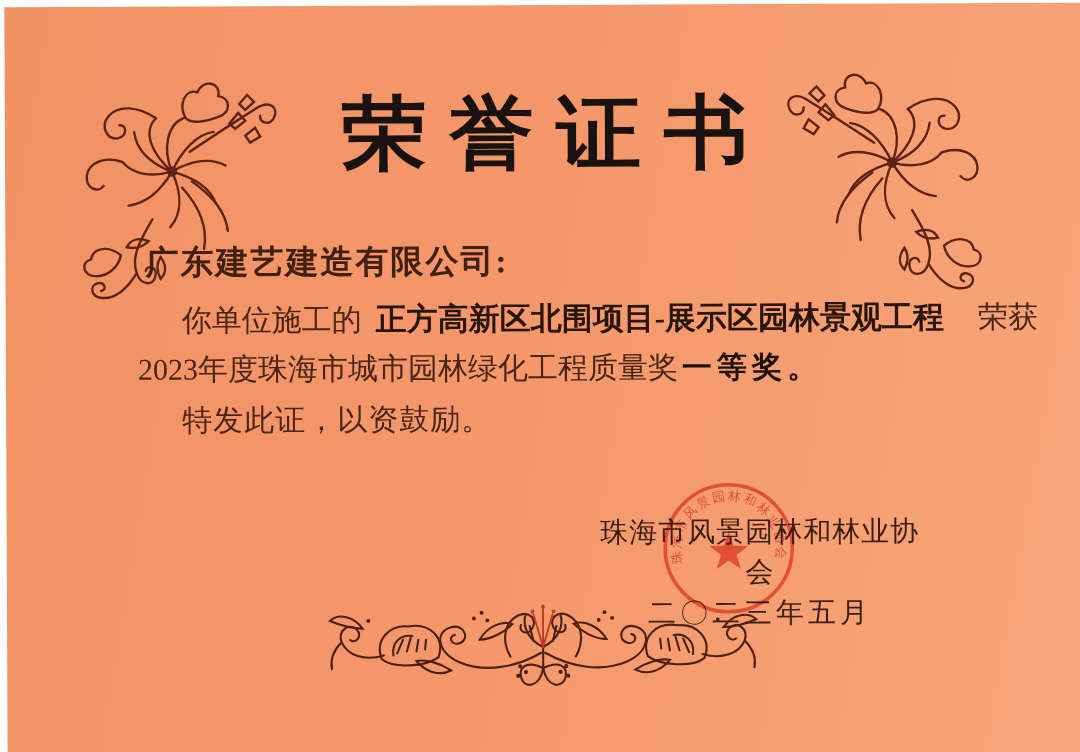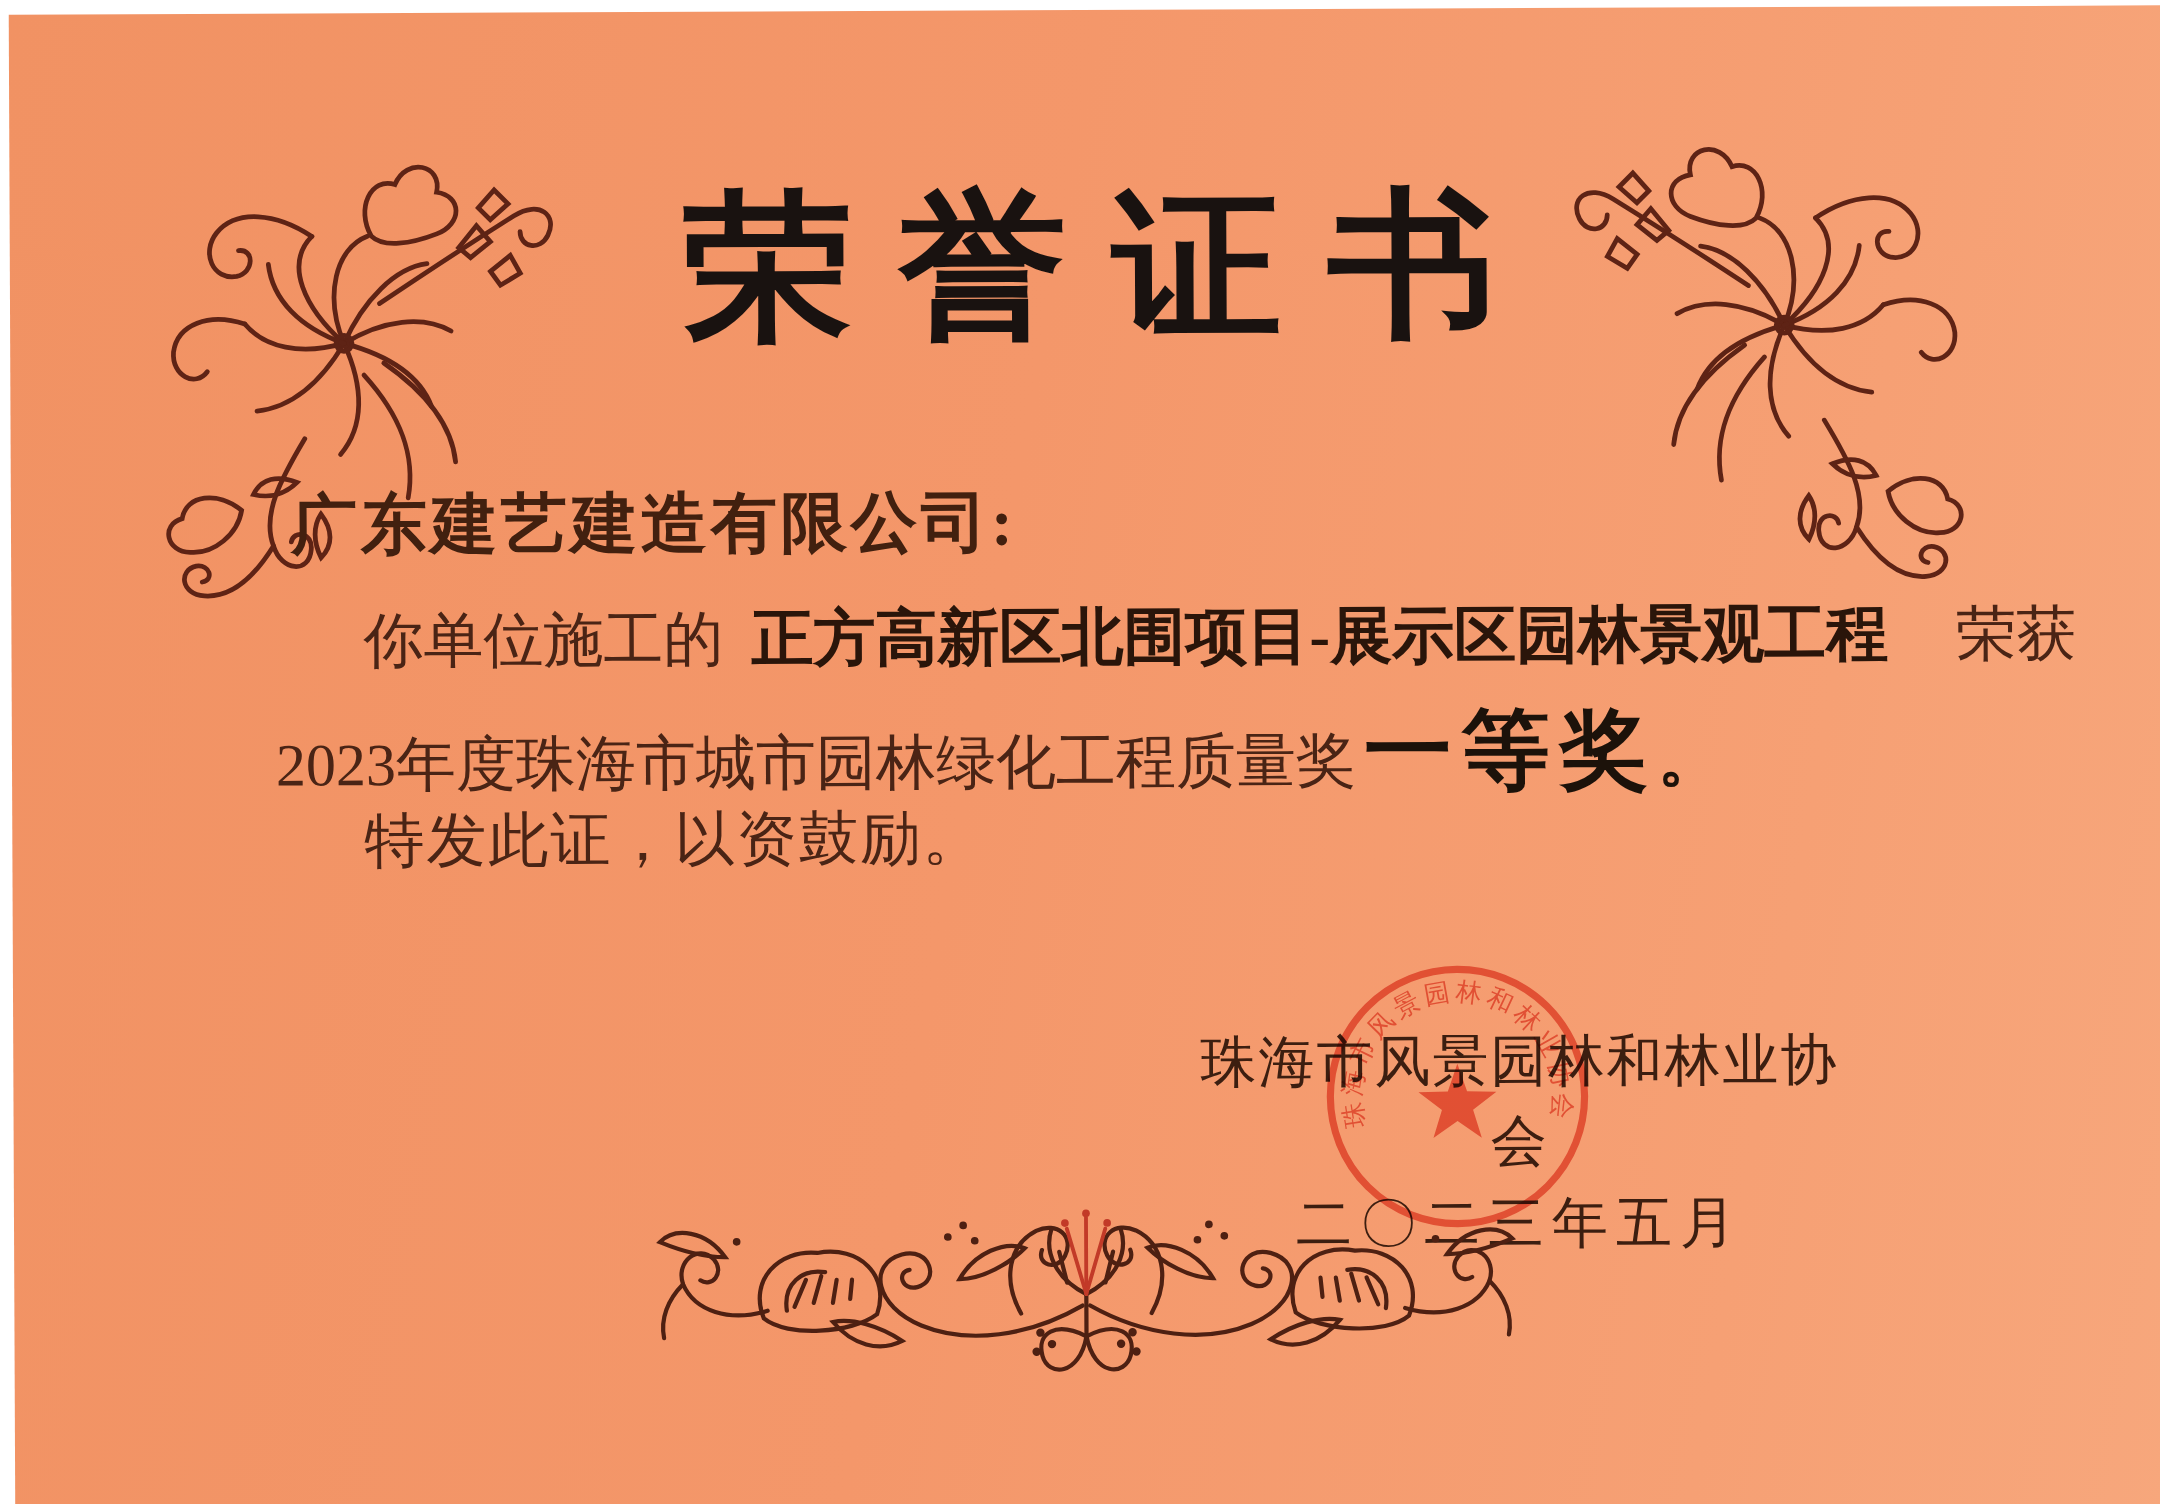--- a/index.html
+++ b/index.html
@@ -22,21 +22,21 @@
   }
   .recipient{
     position:absolute;left:140px;top:234px;
     font-size:33px;font-weight:bold;color:#42200f;letter-spacing:2px;
   }
   .line{position:absolute;margin:0;color:#4a2415;white-space:nowrap;}
   .line1{left:176px;top:293px;font-size:30px;}
   .line1 .project{font-weight:bold;color:#2a150a;margin:0 14px;font-size:31px;}
   .line1 .suffix{margin-left:20px;}
   .line2{left:132px;top:342px;font-size:30px;}
-  .line2 .award{font-size:44px;font-weight:bold;color:#1c120a;letter-spacing:5px;margin-left:4px;}
+  .line2 .award{font-size:30px;font-weight:bold;color:#1c120a;letter-spacing:5px;margin-left:4px;}
   .line2 .period{font-size:31px;font-weight:bold;color:#1c120a;}
   .line3{left:176px;top:394px;font-size:30px;letter-spacing:1px;}
   .issuer-block{
     position:absolute;left:588px;top:508px;width:330px;text-align:center;color:#3c1e10;
   }
   .issuer-block .issuer{font-size:28px;letter-spacing:1px;line-height:40px;}
   .issuer-block .date{font-size:28px;letter-spacing:4px;line-height:42px;}
   .seal{position:absolute;left:640px;top:460px;width:164px;height:164px;
     opacity:0.68;mix-blend-mode:multiply;}
   .bottom-border{position:absolute;left:308px;top:594px;width:456px;height:96px;}

